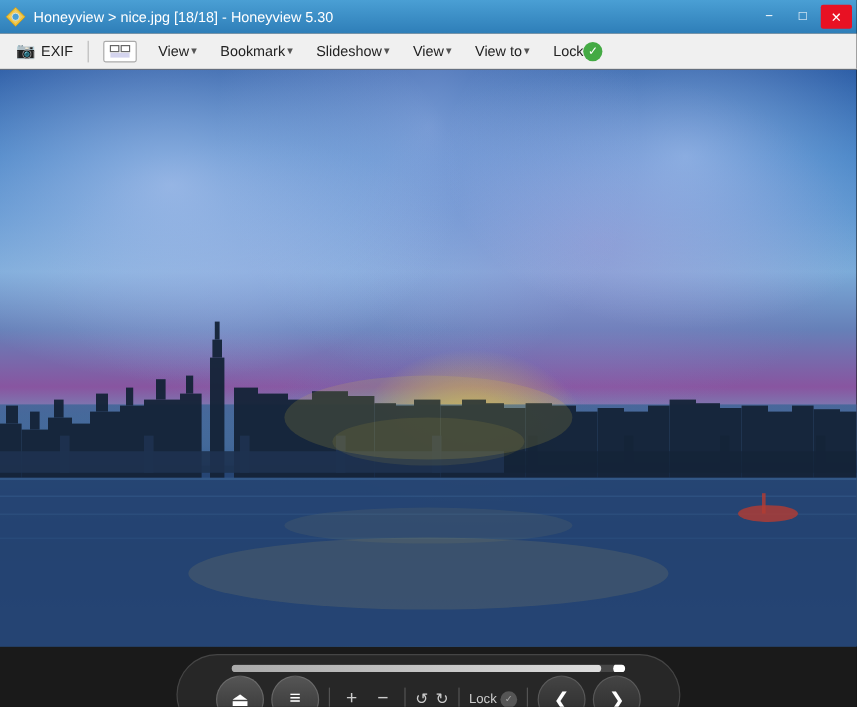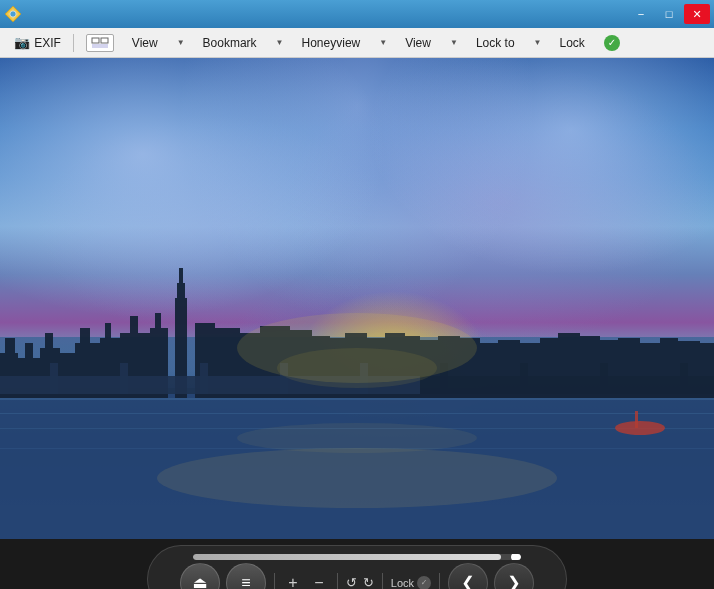--- a/index.html
+++ b/index.html
@@ -52,21 +52,21 @@
       background: #f0f0f0;
       border-bottom: 1px solid #ccc;
       display: flex;
       align-items: center;
       padding: 0 6px;
       gap: 2px;
     }
     .menu-item {
       display: flex;
       align-items: center;
-      gap: 19px;
+      gap: 0;
       padding: 3px 8px;
       cursor: pointer;
       border-radius: 3px;
       color: #222;
       font-size: 12px;
       white-space: nowrap;
     }
     .menu-item .arrow { font-size: 8px; color: #555; }
     #exif-btn {
       display: flex;
@@ -271,20 +271,21 @@
 
 <div id="titlebar">
   <div id="titlebar-left">
     <div id="app-icon">
       <svg viewBox="0 0 18 18" xmlns="http://www.w3.org/2000/svg">
         <polygon points="9,1 17,9 9,17 1,9" fill="#f0c030" stroke="#c09020" stroke-width="0.5"></polygon>
         <polygon points="9,3 15,9 9,15 3,9" fill="#e8e8e8" opacity="0.3"></polygon>
         <circle cx="9" cy="9" r="3" fill="#4a9fd4" stroke="white" stroke-width="0.5"></circle>
       </svg>
     </div>
+    <span id="title-text">Honeyview &gt; nice.jpg [18/18] - Honeyview 5.30</span>
   </div>
   <div id="titlebar-controls">
     <button class="win-btn" id="minimize-btn">−</button>
     <button class="win-btn" id="maximize-btn">□</button>
     <button class="win-btn" id="close-btn">✕</button>
   </div>
 </div>
 
 <div id="menubar">
   <div id="exif-btn" class="menu-item">
@@ -303,29 +304,29 @@
   </div>
   <div class="menu-item">
     <span>View</span>
     <span class="arrow">▼</span>
   </div>
   <div class="menu-item">
     <span>Bookmark</span>
     <span class="arrow">▼</span>
   </div>
   <div class="menu-item">
-    <span>Honeyview</span>
+    <span>Slideshow</span>
     <span class="arrow">▼</span>
   </div>
   <div class="menu-item">
     <span>View</span>
     <span class="arrow">▼</span>
   </div>
   <div class="menu-item">
-    <span>Lock to</span>
+    <span>View to</span>
     <span class="arrow">▼</span>
   </div>
   <div class="menu-item">
     <span>Lock</span>
     <span style="width:16px;height:16px;border-radius:50%;background:#4a4;display:inline-flex;align-items:center;justify-content:center;color:white;font-size:10px;">✓</span>
   </div>
 </div>
 
 <div id="image-area">
   <div class="sky-bg"></div>

